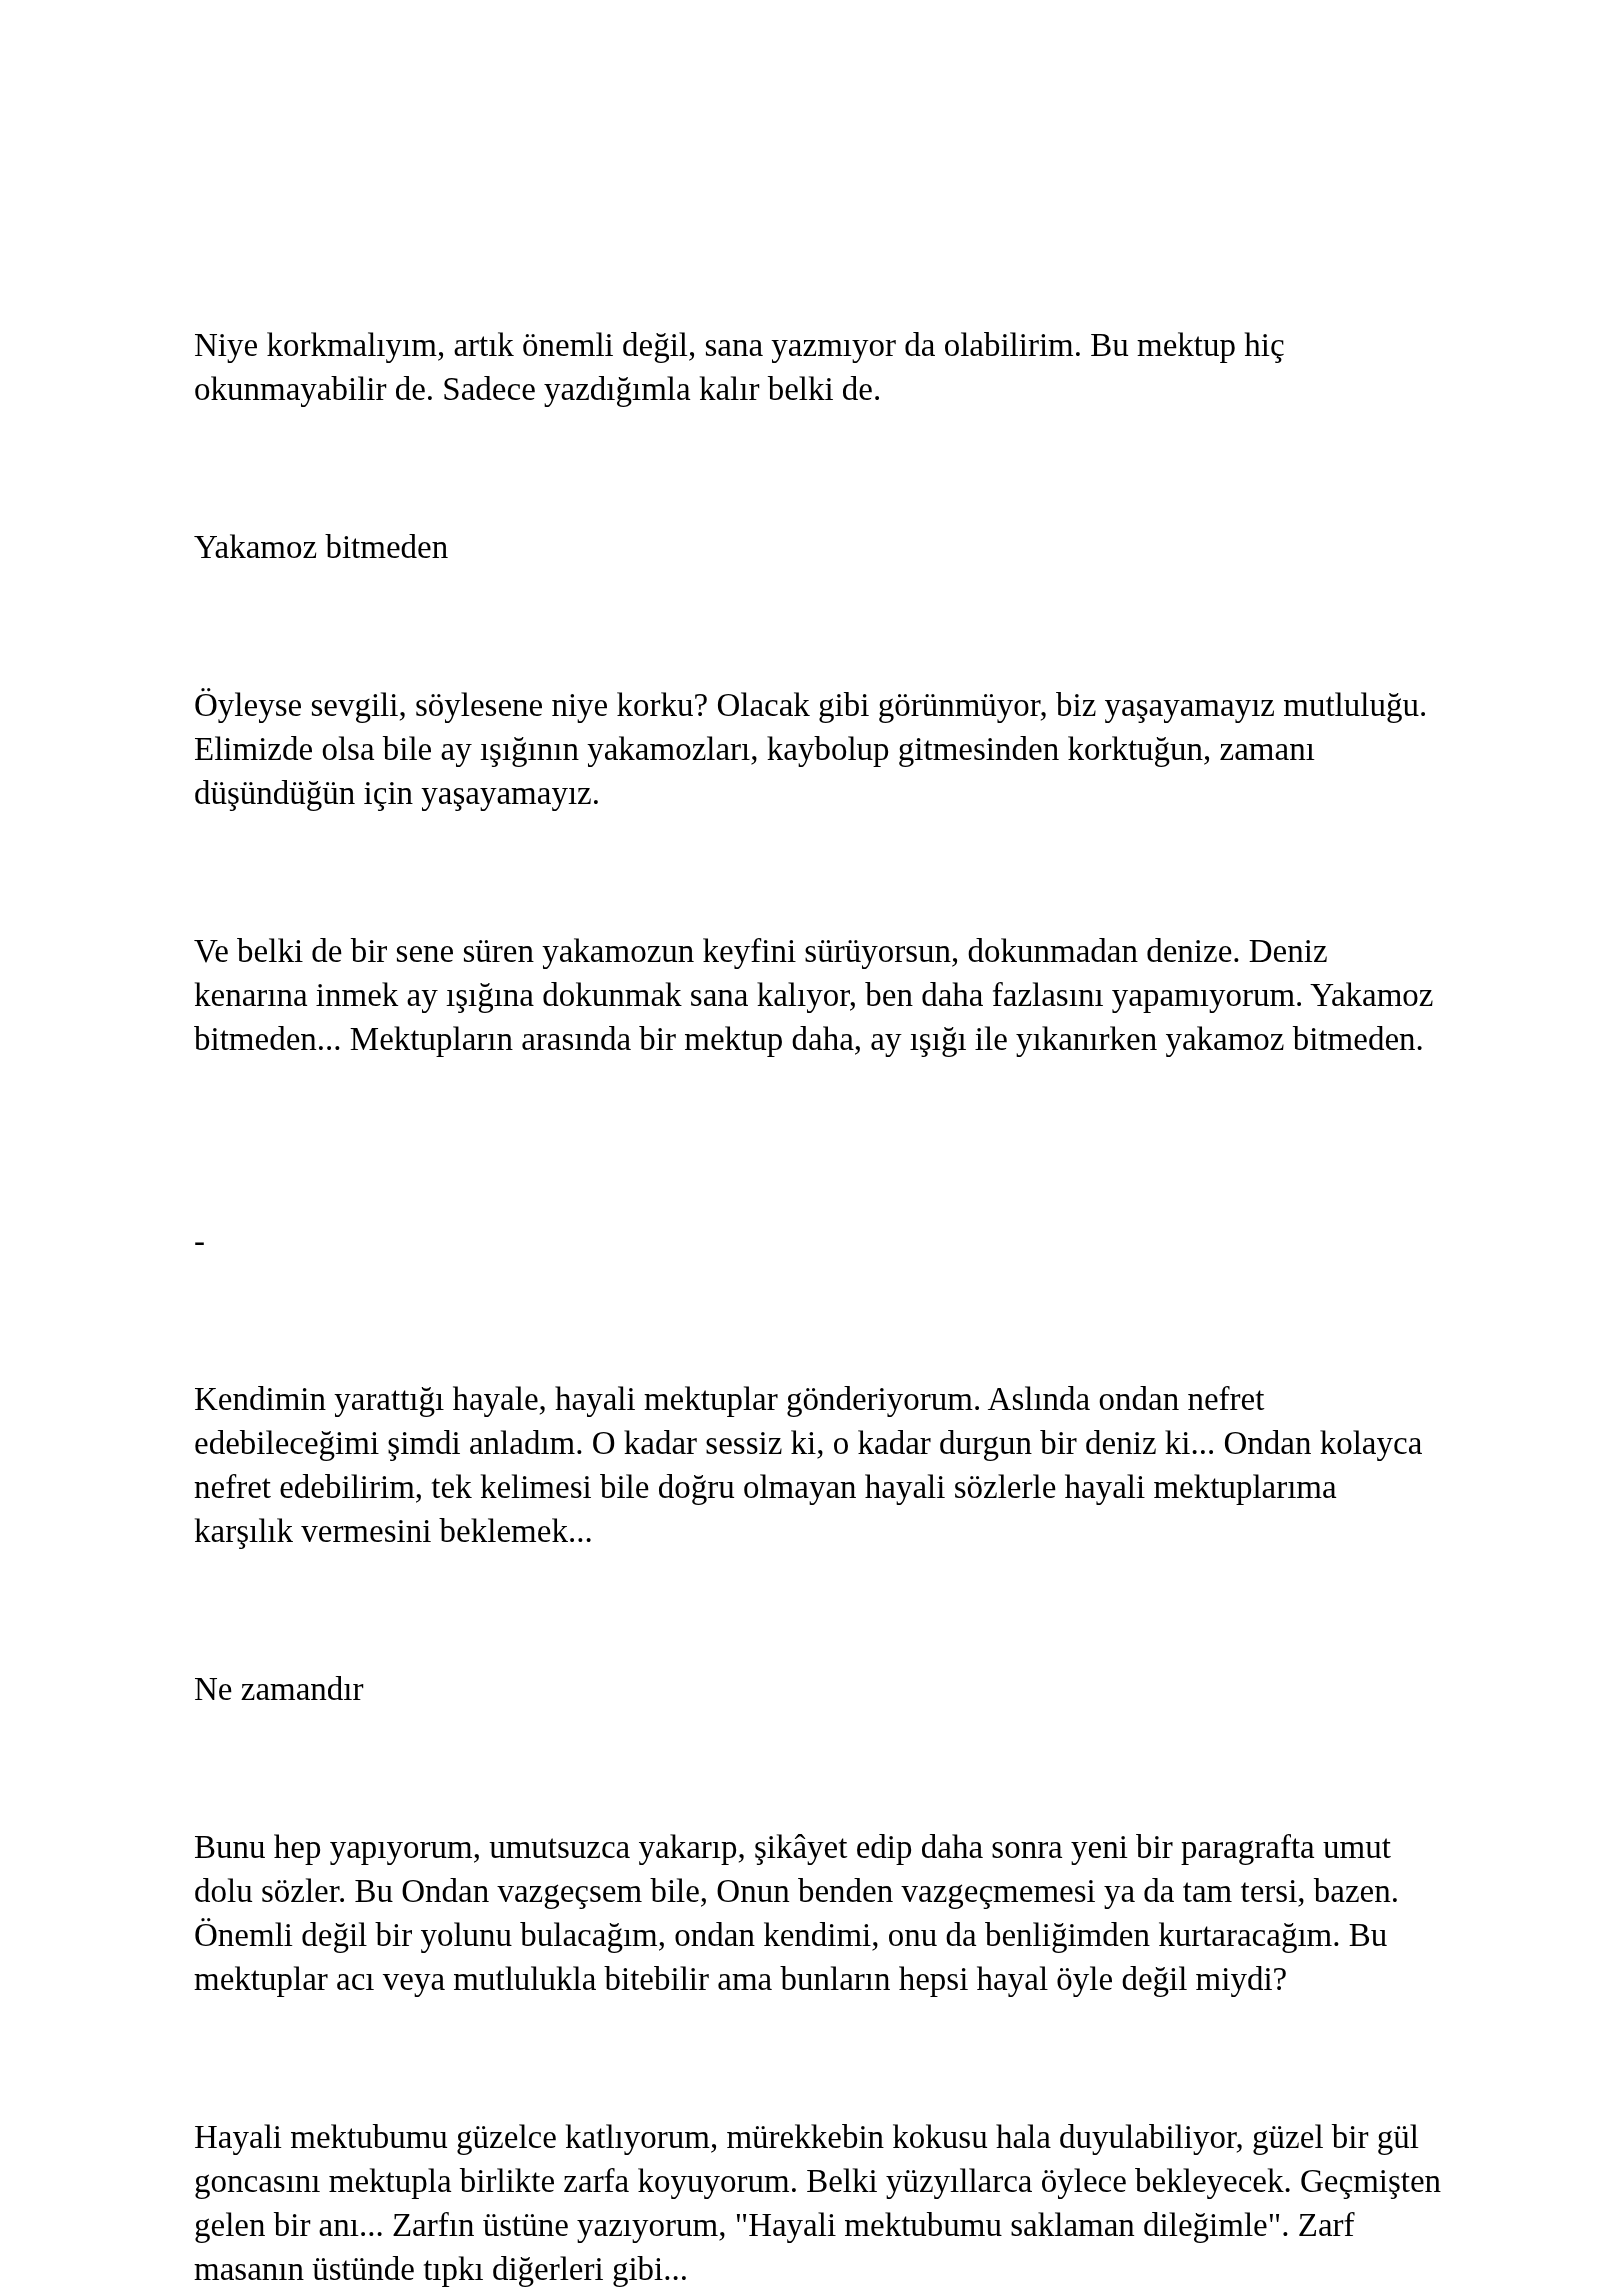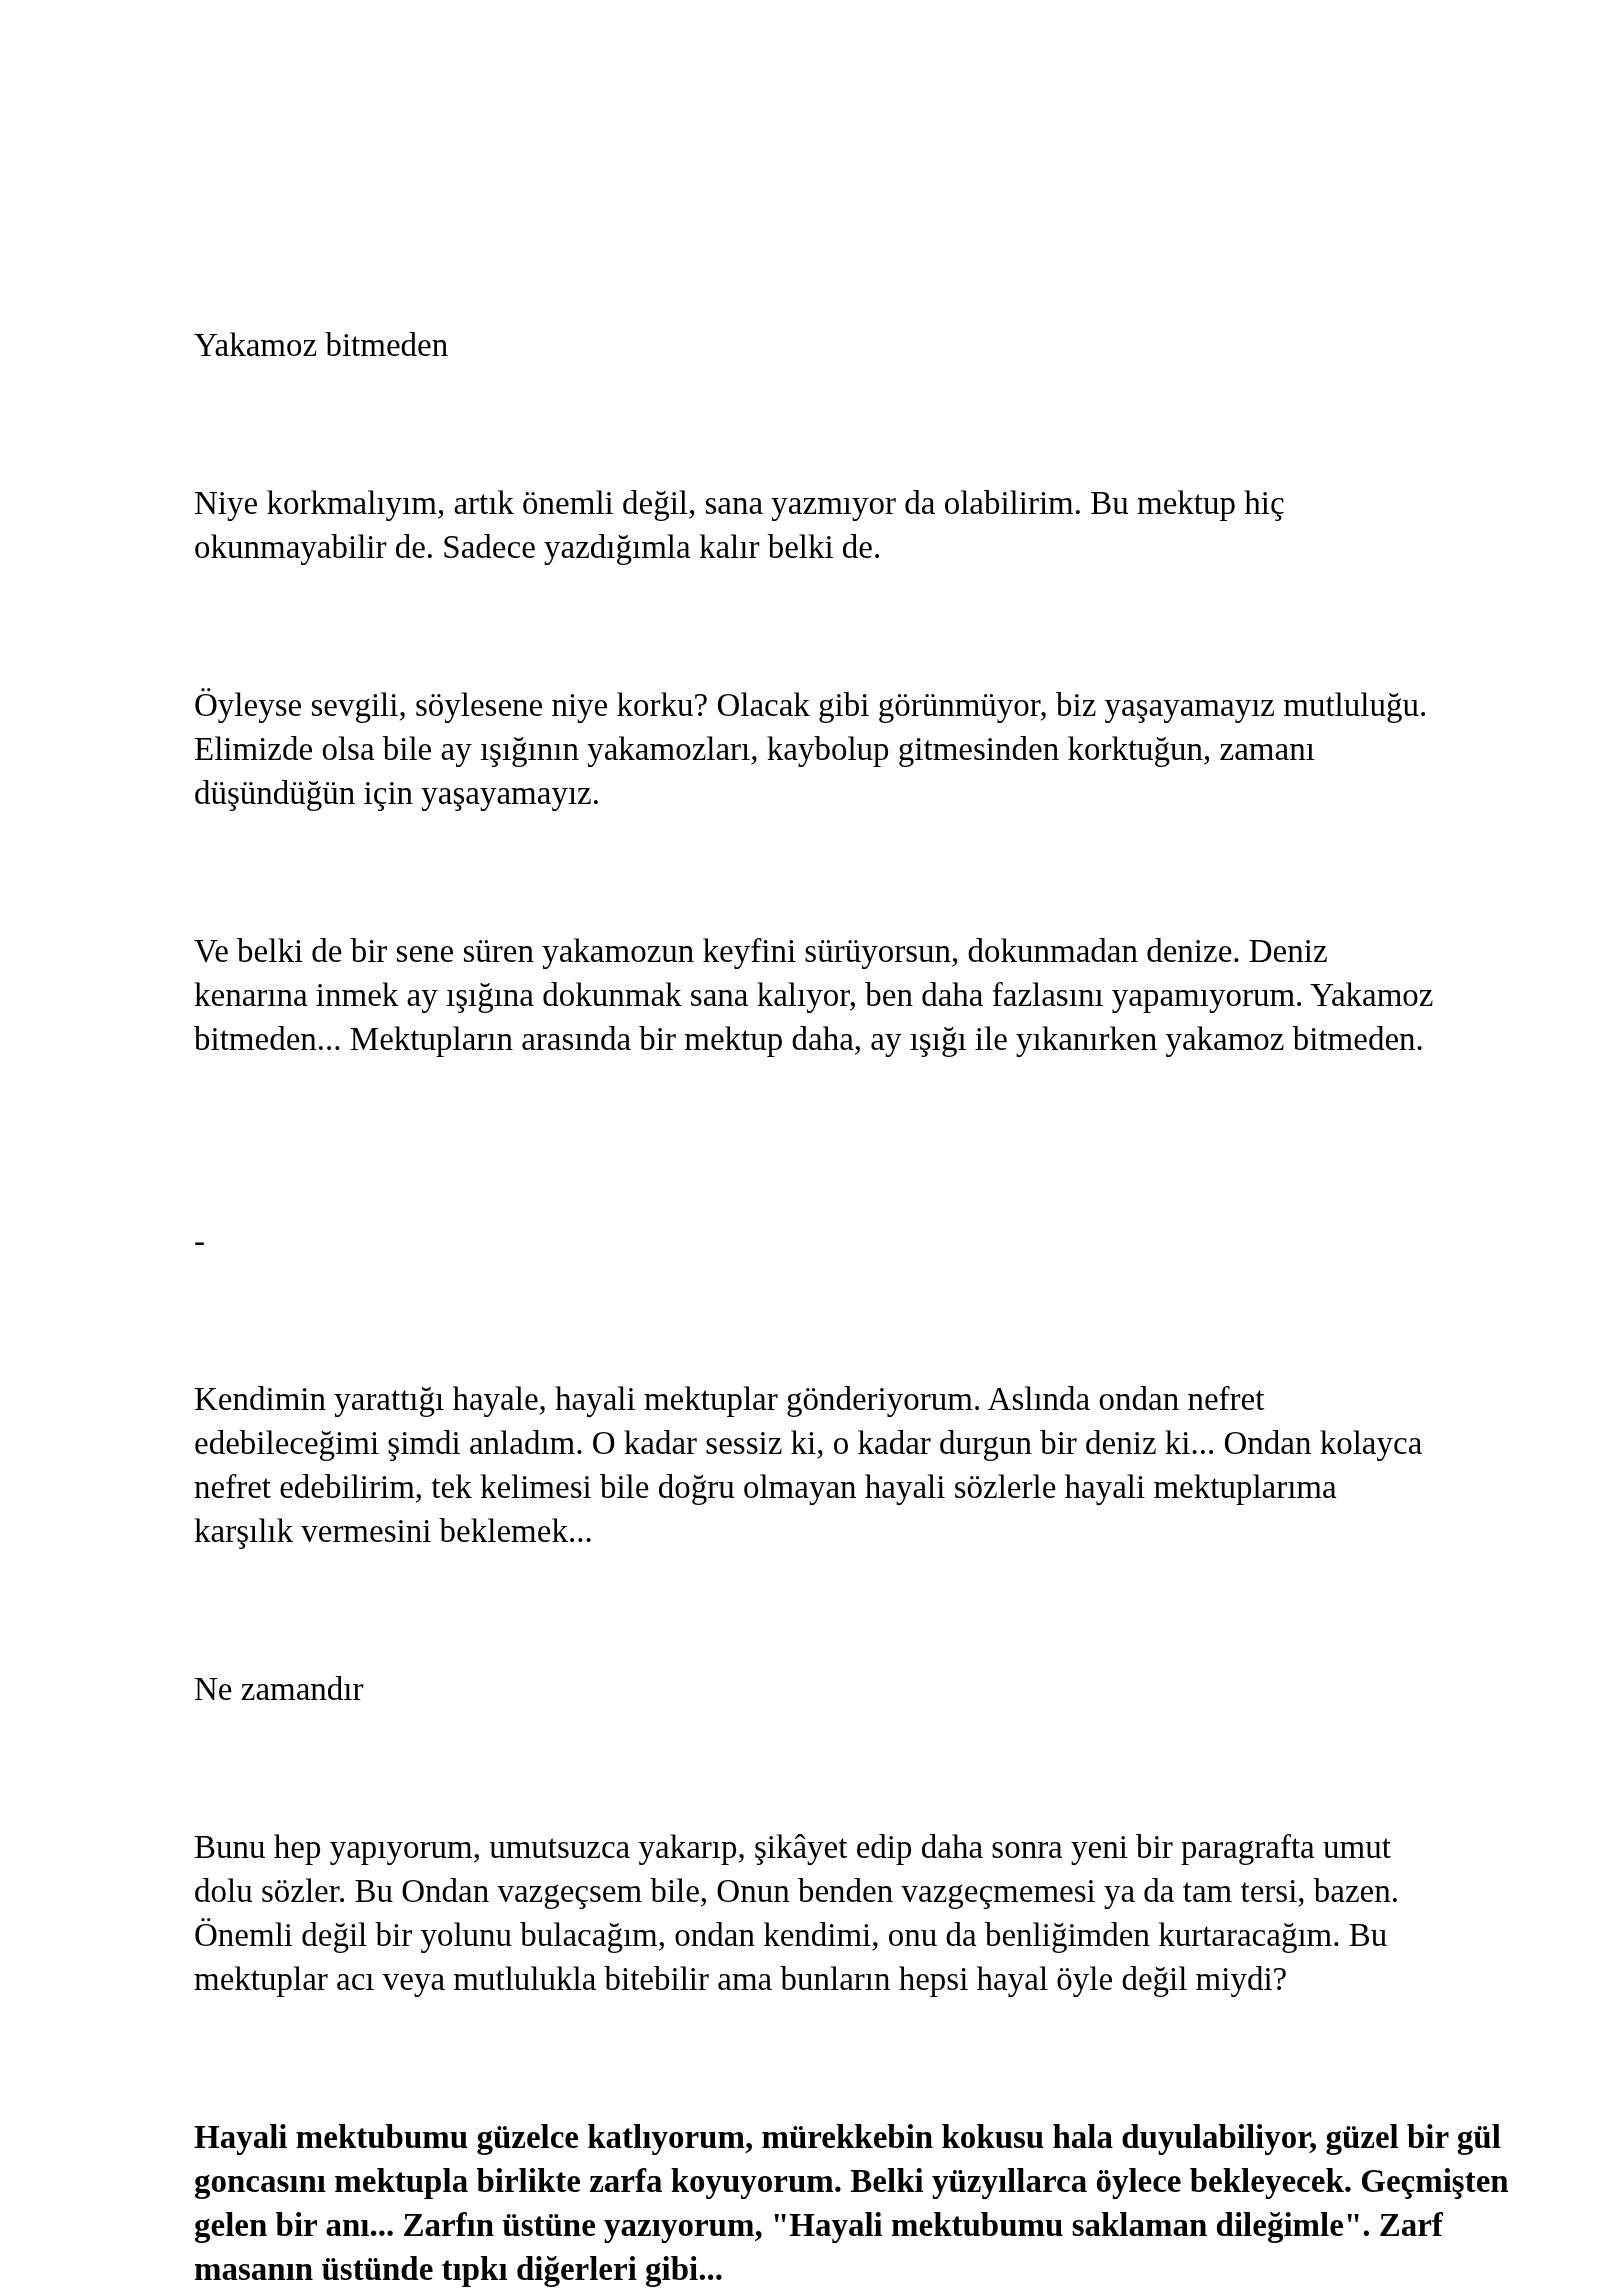--- a/index.html
+++ b/index.html
@@ -25,32 +25,31 @@
     color: #000000;
     white-space: pre;          
     text-align: left;
   }
   .block {
     margin: 0 0 26px 0;
     font-weight: normal;
   }
   .block:last-child {
     margin-bottom: 16px;
-    font-weight: bold;
   }
 </style>
 </head>
 <body>
 
 <div class="page">
   <div class="content">
 
-    <p class="block">Yakamoz bitmeden</p>
     <p class="block">Niye korkmalıyım, artık önemli değil, sana yazmıyor da olabilirim. Bu mektup hiç
 okunmayabilir de. Sadece yazdığımla kalır belki de.</p>
+    <p class="block">Yakamoz bitmeden</p>
     <p class="block">Öyleyse sevgili, söylesene niye korku? Olacak gibi görünmüyor, biz yaşayamayız mutluluğu.
 Elimizde olsa bile ay ışığının yakamozları, kaybolup gitmesinden korktuğun, zamanı
 düşündüğün için yaşayamayız.</p>
     <p class="block">Ve belki de bir sene süren yakamozun keyfini sürüyorsun, dokunmadan denize. Deniz
 kenarına inmek ay ışığına dokunmak sana kalıyor, ben daha fazlasını yapamıyorum. Yakamoz
 bitmeden... Mektupların arasında bir mektup daha, ay ışığı ile yıkanırken yakamoz bitmeden.</p>
 
     <p class="block">-</p>
     <p class="block">Kendimin yarattığı hayale, hayali mektuplar gönderiyorum. Aslında ondan nefret
 edebileceğimi şimdi anladım. O kadar sessiz ki, o kadar durgun bir deniz ki... Ondan kolayca

